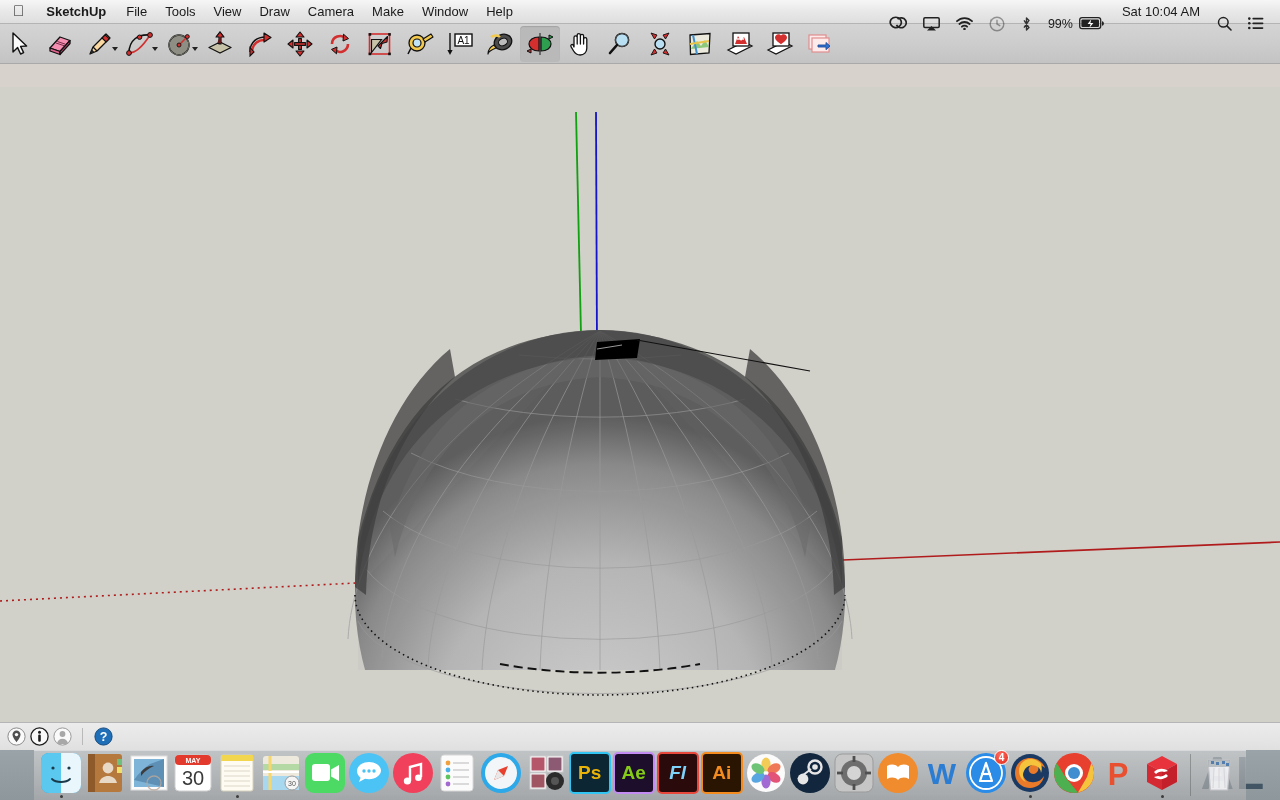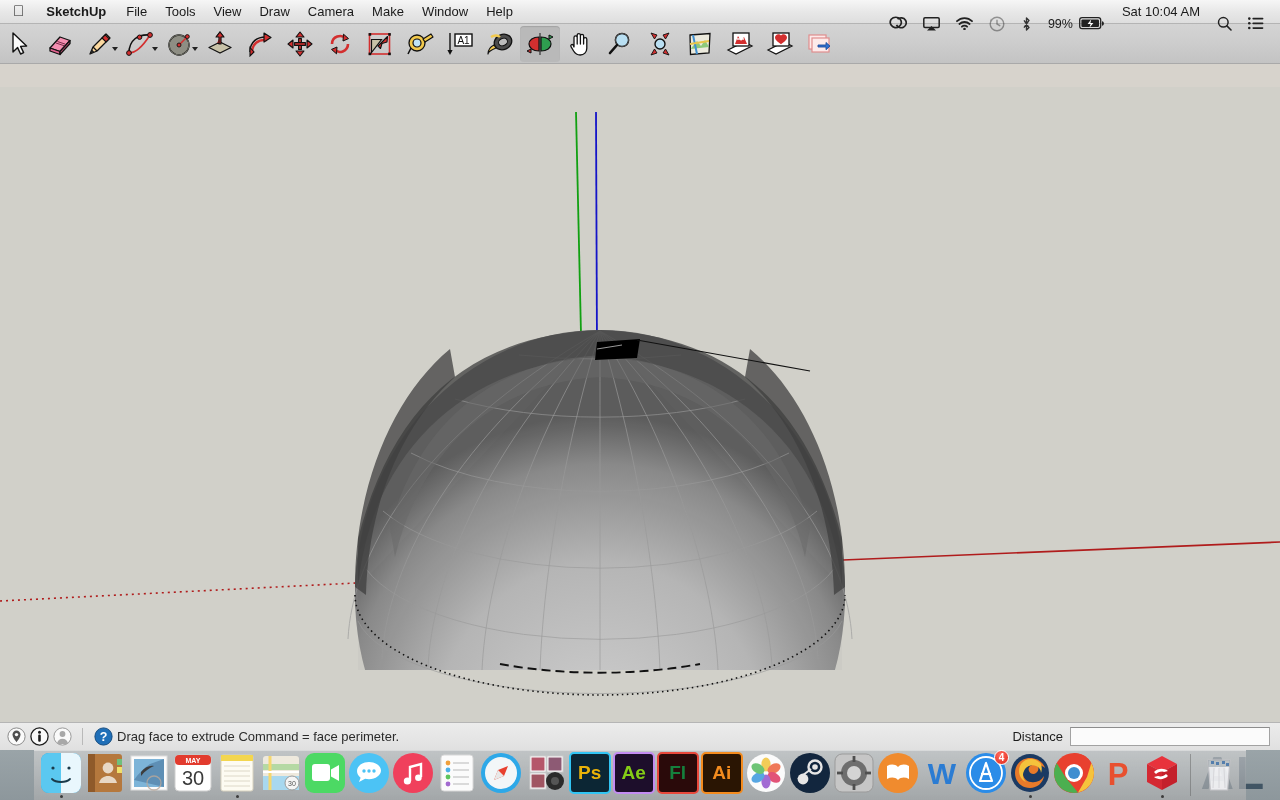--- a/index.html
+++ b/index.html
@@ -526,25 +526,20 @@
         </svg>
       </div>
       <div class="sb-sep"></div>
       <div class="sb-btn">
         <svg width="19" height="19" viewBox="0 0 19 19">
           <circle cx="9.5" cy="9.5" r="8.6" fill="#1f6fb8" stroke="#134b80" stroke-width="1"></circle>
           <text x="9.5" y="14" font-size="12.5" font-weight="bold" font-family="Liberation Sans, sans-serif" text-anchor="middle" fill="#fff">?</text>
         </svg>
       </div>
     </div>
-    <div class="sb-text">Drag face to extrude  Command = face perimeter.</div>
-    <div class="vcb">
-      <span class="vcb-label">Distance</span>
-      <input class="vcb-input" type="text" value="" placeholder="" style="">
-    </div>
   </div>
 
 </div>
 
 <div id="desktop-strip">
   <div class="wall-text">AL</div>
 </div>
 
 <div id="dock">
 
@@ -733,21 +728,21 @@
 
   <div class="dock-item">
     <div class="dock-ico">
       <div class="ico-txt" style="background:#1d0e2b;border:2px solid #c38cf2;color:#84cc16;">Ae</div>
     </div>
       <div class="nodot"></div>
   </div>
 
   <div class="dock-item">
     <div class="dock-ico">
-      <div class="ico-txt" style="background:#2a0a0a;border:2px solid #e8483b;color:#15803d;">Fl</div>
+      <div class="ico-txt" style="background:#2a0a0a;border:2px solid #e8483b;color:#7dd3fc;font-style:italic;">Fl</div>
     </div>
       <div class="nodot"></div>
   </div>
 
   <div class="dock-item">
     <div class="dock-ico">
       <div class="ico-txt" style="background:#2a1503;border:2px solid #f48b1e;color:#f48b1e;">Ai</div>
     </div>
       <div class="nodot"></div>
   </div>

